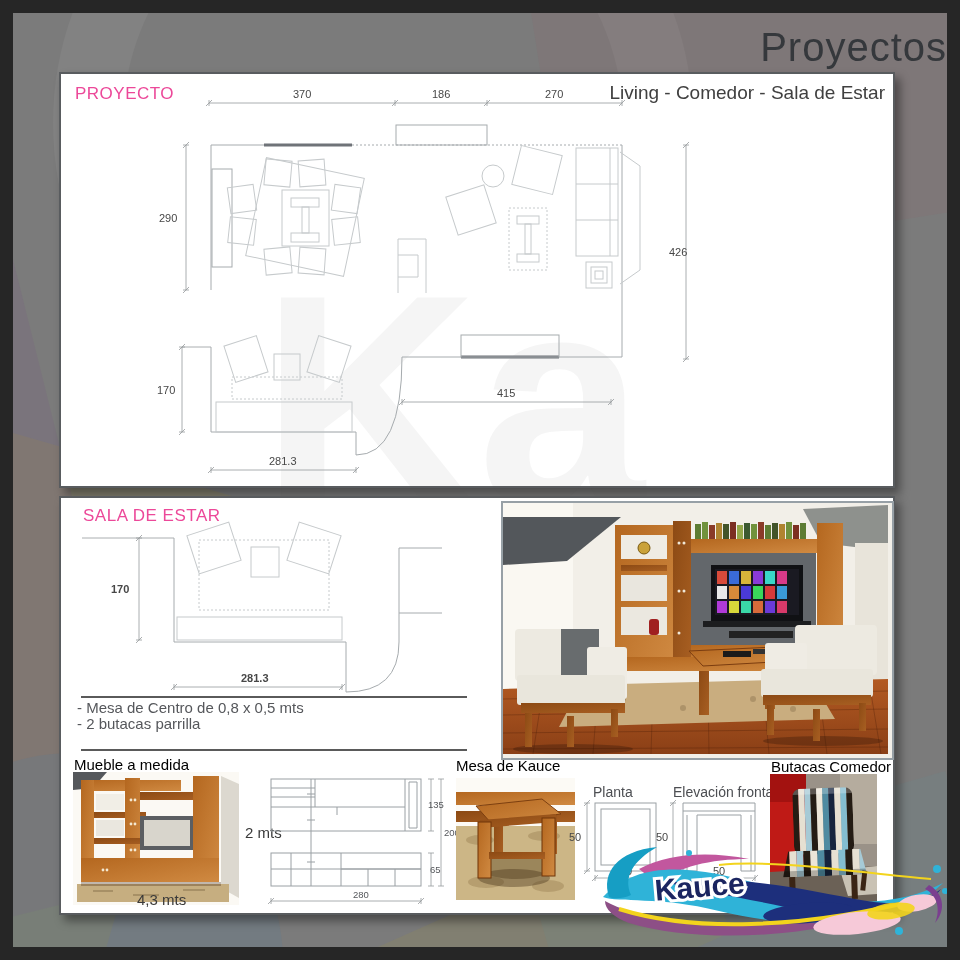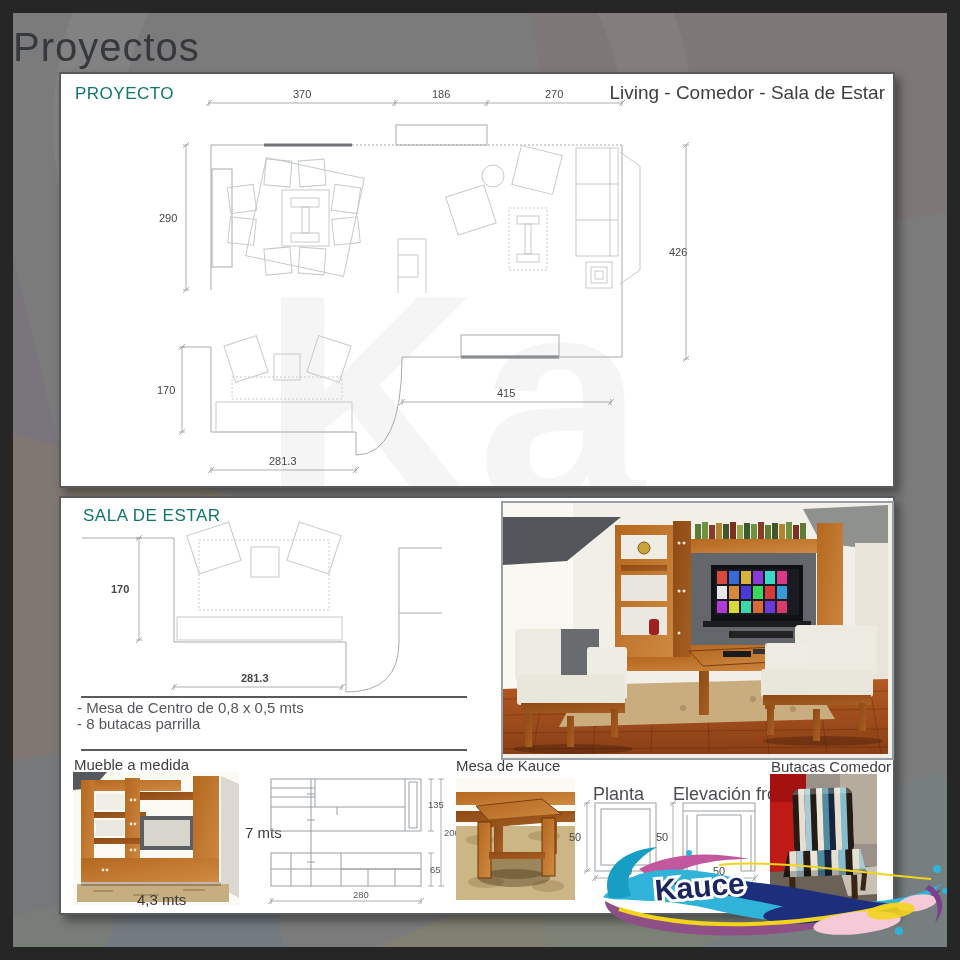--- a/index.html
+++ b/index.html
@@ -1,33 +1,33 @@
 <!DOCTYPE html>
 <html><head>
 <meta charset="utf-8">
 <style>
   html,body{margin:0;padding:0}
   body{width:960px;height:960px;background:#262626;position:relative;overflow:hidden;
        font-family:"Liberation Sans",sans-serif}
   .stage{position:absolute;left:13px;top:13px;width:934px;height:934px;background:#7b7b7b;overflow:hidden}
   .bgfx{position:absolute;pointer-events:none}
-  .title{position:absolute;top:12px;left:0;width:100%;text-align:left;font-size:40px;color:#35383c;letter-spacing:1px}
+  .title{position:absolute;top:12px;left:0;width:100%;text-align:right;font-size:40px;color:#35383c;letter-spacing:1px}
   .panel{position:absolute;background:#fff;border:2px solid #595c5f;box-shadow:5px 6px 9px rgba(0,0,0,.4)}
   #panel1{left:46px;top:59px;width:832px;height:412px}
   #panel2{left:46px;top:483px;width:832px;height:415px}
-  .plabel{position:absolute;font-size:17px;color:#0f766e;letter-spacing:.5px}
+  .plabel{position:absolute;font-size:17px;color:#ec4899;letter-spacing:.5px}
   .psub{position:absolute;font-size:19px;color:#404040}
   svg{position:absolute;overflow:visible;display:block}
   .wall{stroke:#a6abae;fill:none;stroke-width:1}
   .wallD{stroke:#6f7378;fill:none;stroke-width:3}
   .furn{stroke:#c6cacc;fill:none;stroke-width:1}
   .diml{stroke:#95999c;fill:none;stroke-width:.8}
   .dimt{font-size:11px;fill:#474747;font-family:"Liberation Sans",sans-serif}
-  .lbl2{position:absolute;font-size:15px;color:#404040}
-  .dlab{position:absolute;font-size:18px;color:#4c4e52}
+  .lbl2{position:absolute;font-size:15px;color:#000000}
+  .dlab{position:absolute;font-size:14px;color:#4c4e52}
   .mts{position:absolute;font-size:15px;color:#3a3a3a}
   .specs{position:absolute;left:16px;top:202px;font-size:15px;color:#55575b;line-height:16px}
   .sep{position:absolute;left:20px;width:386px;height:2px;background:#5a5a5a}
   .draw{stroke:#9aa0a4;fill:none;stroke-width:1}
   .dimS{font-size:9.5px;fill:#55575b;font-family:"Liberation Sans",sans-serif}
 </style>
 </head>
 <body>
 
 <div class="stage">
@@ -145,21 +145,21 @@
         <rect x="231" y="30" width="44" height="40" transform="rotate(18 253 50)"></rect>
         <rect x="190" y="49" width="28" height="30"></rect>
         <rect x="138" y="42" width="130" height="70" stroke-dasharray="2,2"></rect>
         <rect x="116" y="119" width="165" height="23"></rect>
       </g>
     </svg>
 
     <div class="sep" style="top:198px"></div>
     <div class="specs">
       <div>- Mesa de Centro de 0,8 x 0,5 mts</div>
-      <div>- 8 butacas parrilla</div>
+      <div>- 2 butacas parrilla</div>
     </div>
     <div class="sep" style="top:251px"></div>
 
     <div style="position:absolute;left:440px;top:3px;width:389px;height:255px;border:2px solid #97a0a6;background:#f2efe8">
       <svg width="385" height="251" viewBox="0 0 385 251">
         <defs>
           <linearGradient id="wood" x1="0" y1="0" x2="1" y2="1">
             <stop offset="0" stop-color="#b4671f"></stop>
               <stop offset="1" stop-color="#d08a42"></stop>
           </linearGradient>
@@ -320,21 +320,21 @@
       <rect x="21" y="66" width="58" height="6" fill="url(#woodD)"></rect>
       <rect x="67" y="44" width="54" height="34" fill="#5b5e62"></rect>
       <rect x="71" y="48" width="46" height="26" fill="#d8d5cc"></rect>
       <rect x="120" y="4" width="26" height="104" fill="url(#wood)"></rect>
       <rect x="8" y="86" width="138" height="24" fill="url(#wood)"></rect>
       <g fill="#f4e8d0">
           <circle cx="30" cy="98" r="1.4"></circle>
           <circle cx="34" cy="98" r="1.4"></circle>
         </g>
     </svg>
-    <div class="mts" style="left:184px;top:326px">7 mts</div>
+    <div class="mts" style="left:184px;top:326px">2 mts</div>
     <div class="mts" style="left:76px;top:393px">4,3 mts</div>
 
     <svg width="192" height="136" viewBox="0 0 192 136" style="left:204px;top:276px">
       <g class="draw">
         <rect x="6" y="5" width="150" height="52"></rect>
         <rect x="6" y="79" width="150" height="33"></rect>
         <path d="M46,5 V112 M6,33 H140 M50,5 V33 M6,14 H50 M6,23 H50 M140,5 V57 M144,8 H152 V54 H144 Z"></path>
         <path d="M6,95 H156 M26,79 V112 M76,79 V112 M76,95 H156 M103,95 V112 M130,95 V112"></path>
         <path d="M42,20 h8 M42,46 h8 M42,88 h8 M72,33 v8"></path>
       </g>

